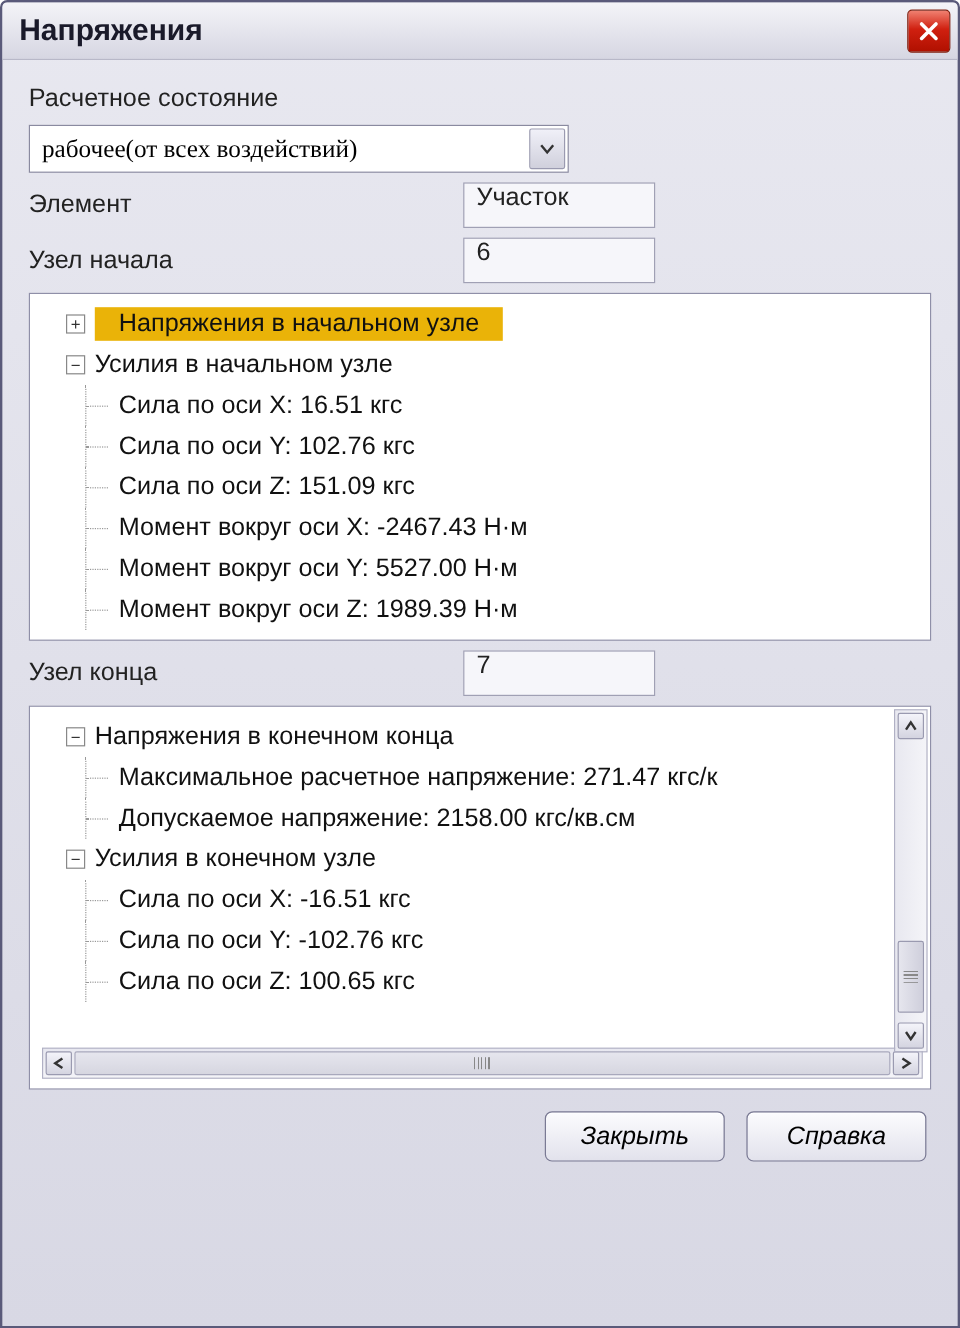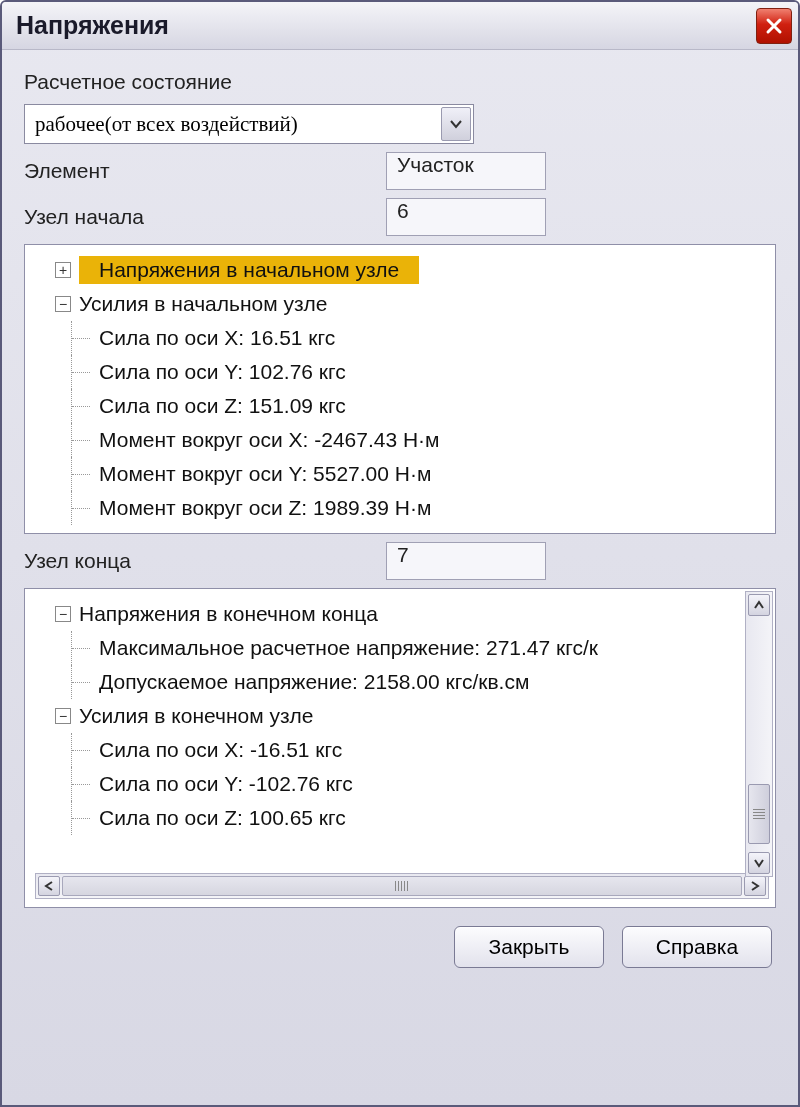--- a/index.html
+++ b/index.html
@@ -253,20 +253,21 @@
     height: 42px;
     background: linear-gradient(to bottom, #fcfcfe, #e2e2ec);
     border: 1px solid #7a7a94;
     border-radius: 6px;
     font-size: 21px;
     display: flex;
     align-items: center;
     justify-content: center;
     cursor: pointer;
     box-shadow: inset 0 1px 0 #fff;
+    font-style: italic;
   }
 </style>
 </head>
 <body>
 
 <div class="window">
 
   <div class="titlebar">
     <span class="titlebar-title">Напряжения</span>
     <div class="close-btn">

